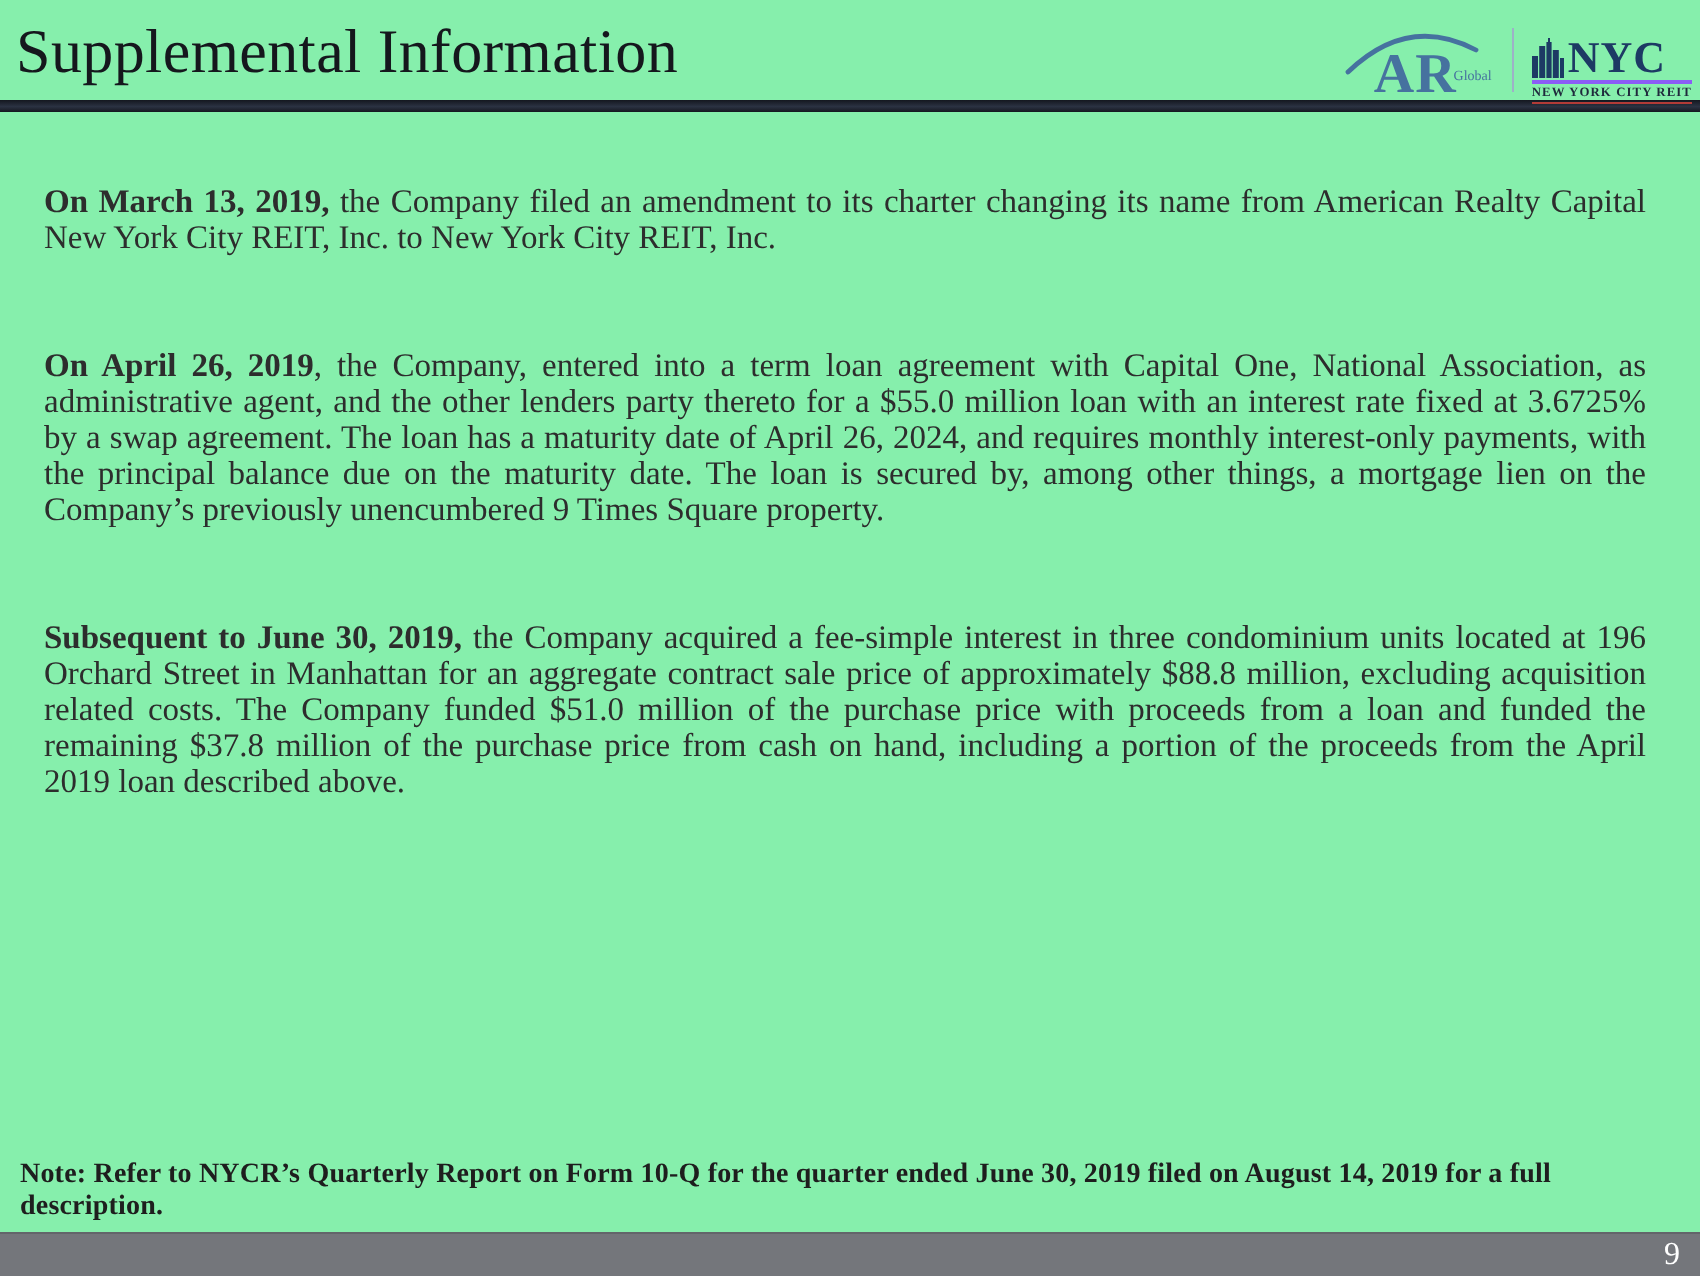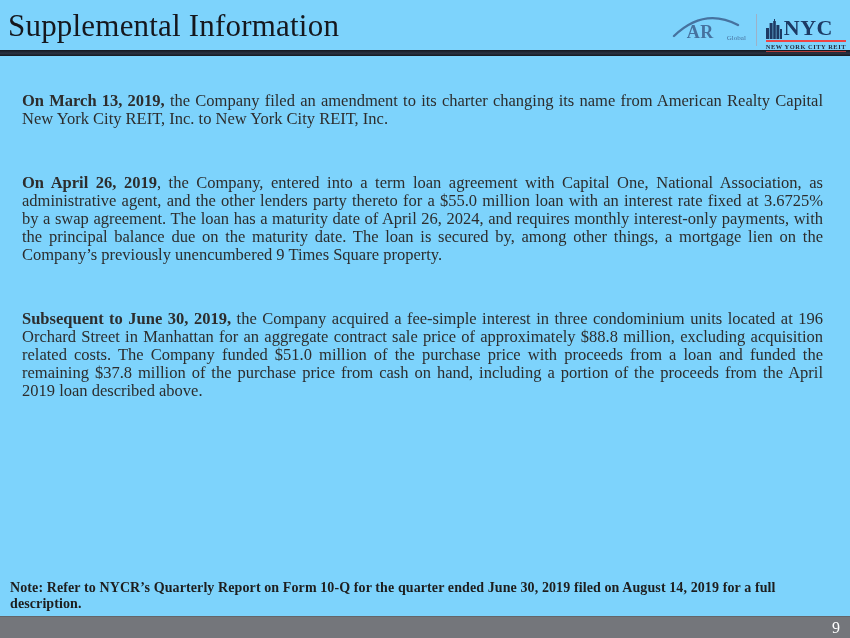--- a/index.html
+++ b/index.html
@@ -1,21 +1,21 @@
 <!DOCTYPE html>
 <html><head>
 <meta charset="utf-8">
 <style>
   * { margin: 0; padding: 0; box-sizing: border-box; }
   html, body { background: #e8e8e8; }
   .slide {
     position: relative;
     width: 850px;
     height: 638px;
-    background: #7dd3fc;
+    background: #86efac;
     overflow: hidden;
     font-family: "Liberation Serif", "DejaVu Serif", serif;
   }
 
   
   .slide-header {
     position: relative;
     height: 50px;
     display: flex;
     justify-content: space-between;
@@ -33,32 +33,32 @@
     display: flex;
     align-items: center;
     gap: 9px;
     padding: 10px 4px 0 0;
     height: 50px;
   }
   .ar-logo { position: relative; width: 76px; height: 38px; }
   .ar-arc { position: absolute; left: 0; top: 0; }
   .ar-text {
     position: absolute; left: 16px; top: 11px;
-    font-size: 18px; font-weight: bold; color: #46729f;
+    font-size: 28px; font-weight: bold; color: #46729f;
     letter-spacing: 0.5px;
   }
   .ar-global {
     position: absolute; right: 1px; bottom: 7px;
     font-size: 7px; color: #46729f; text-align: center;
   }
   .logo-divider { width: 1px; height: 32px; background: #9db1c7; }
   .nyc-logo { display: flex; flex-direction: column; align-items: stretch; }
   .nyc-top {
-    display: flex; gap: 2px;
-    border-bottom: 2px solid #ef4444;
+    display: flex; align-items: flex-end; gap: 2px;
+    border-bottom: 2px solid #8b5cf6;
     padding-bottom: 1px;
     margin-top: 11px;
   }
   .nyc-text {
     font-size: 22px; font-weight: bold; color: #1d3a64;
     line-height: 0.85; letter-spacing: 0.5px;
   }
   .nyc-sub {
     font-size: 6.4px; font-weight: bold; color: #1f2a3c;
     letter-spacing: 0.55px; text-align: center;

